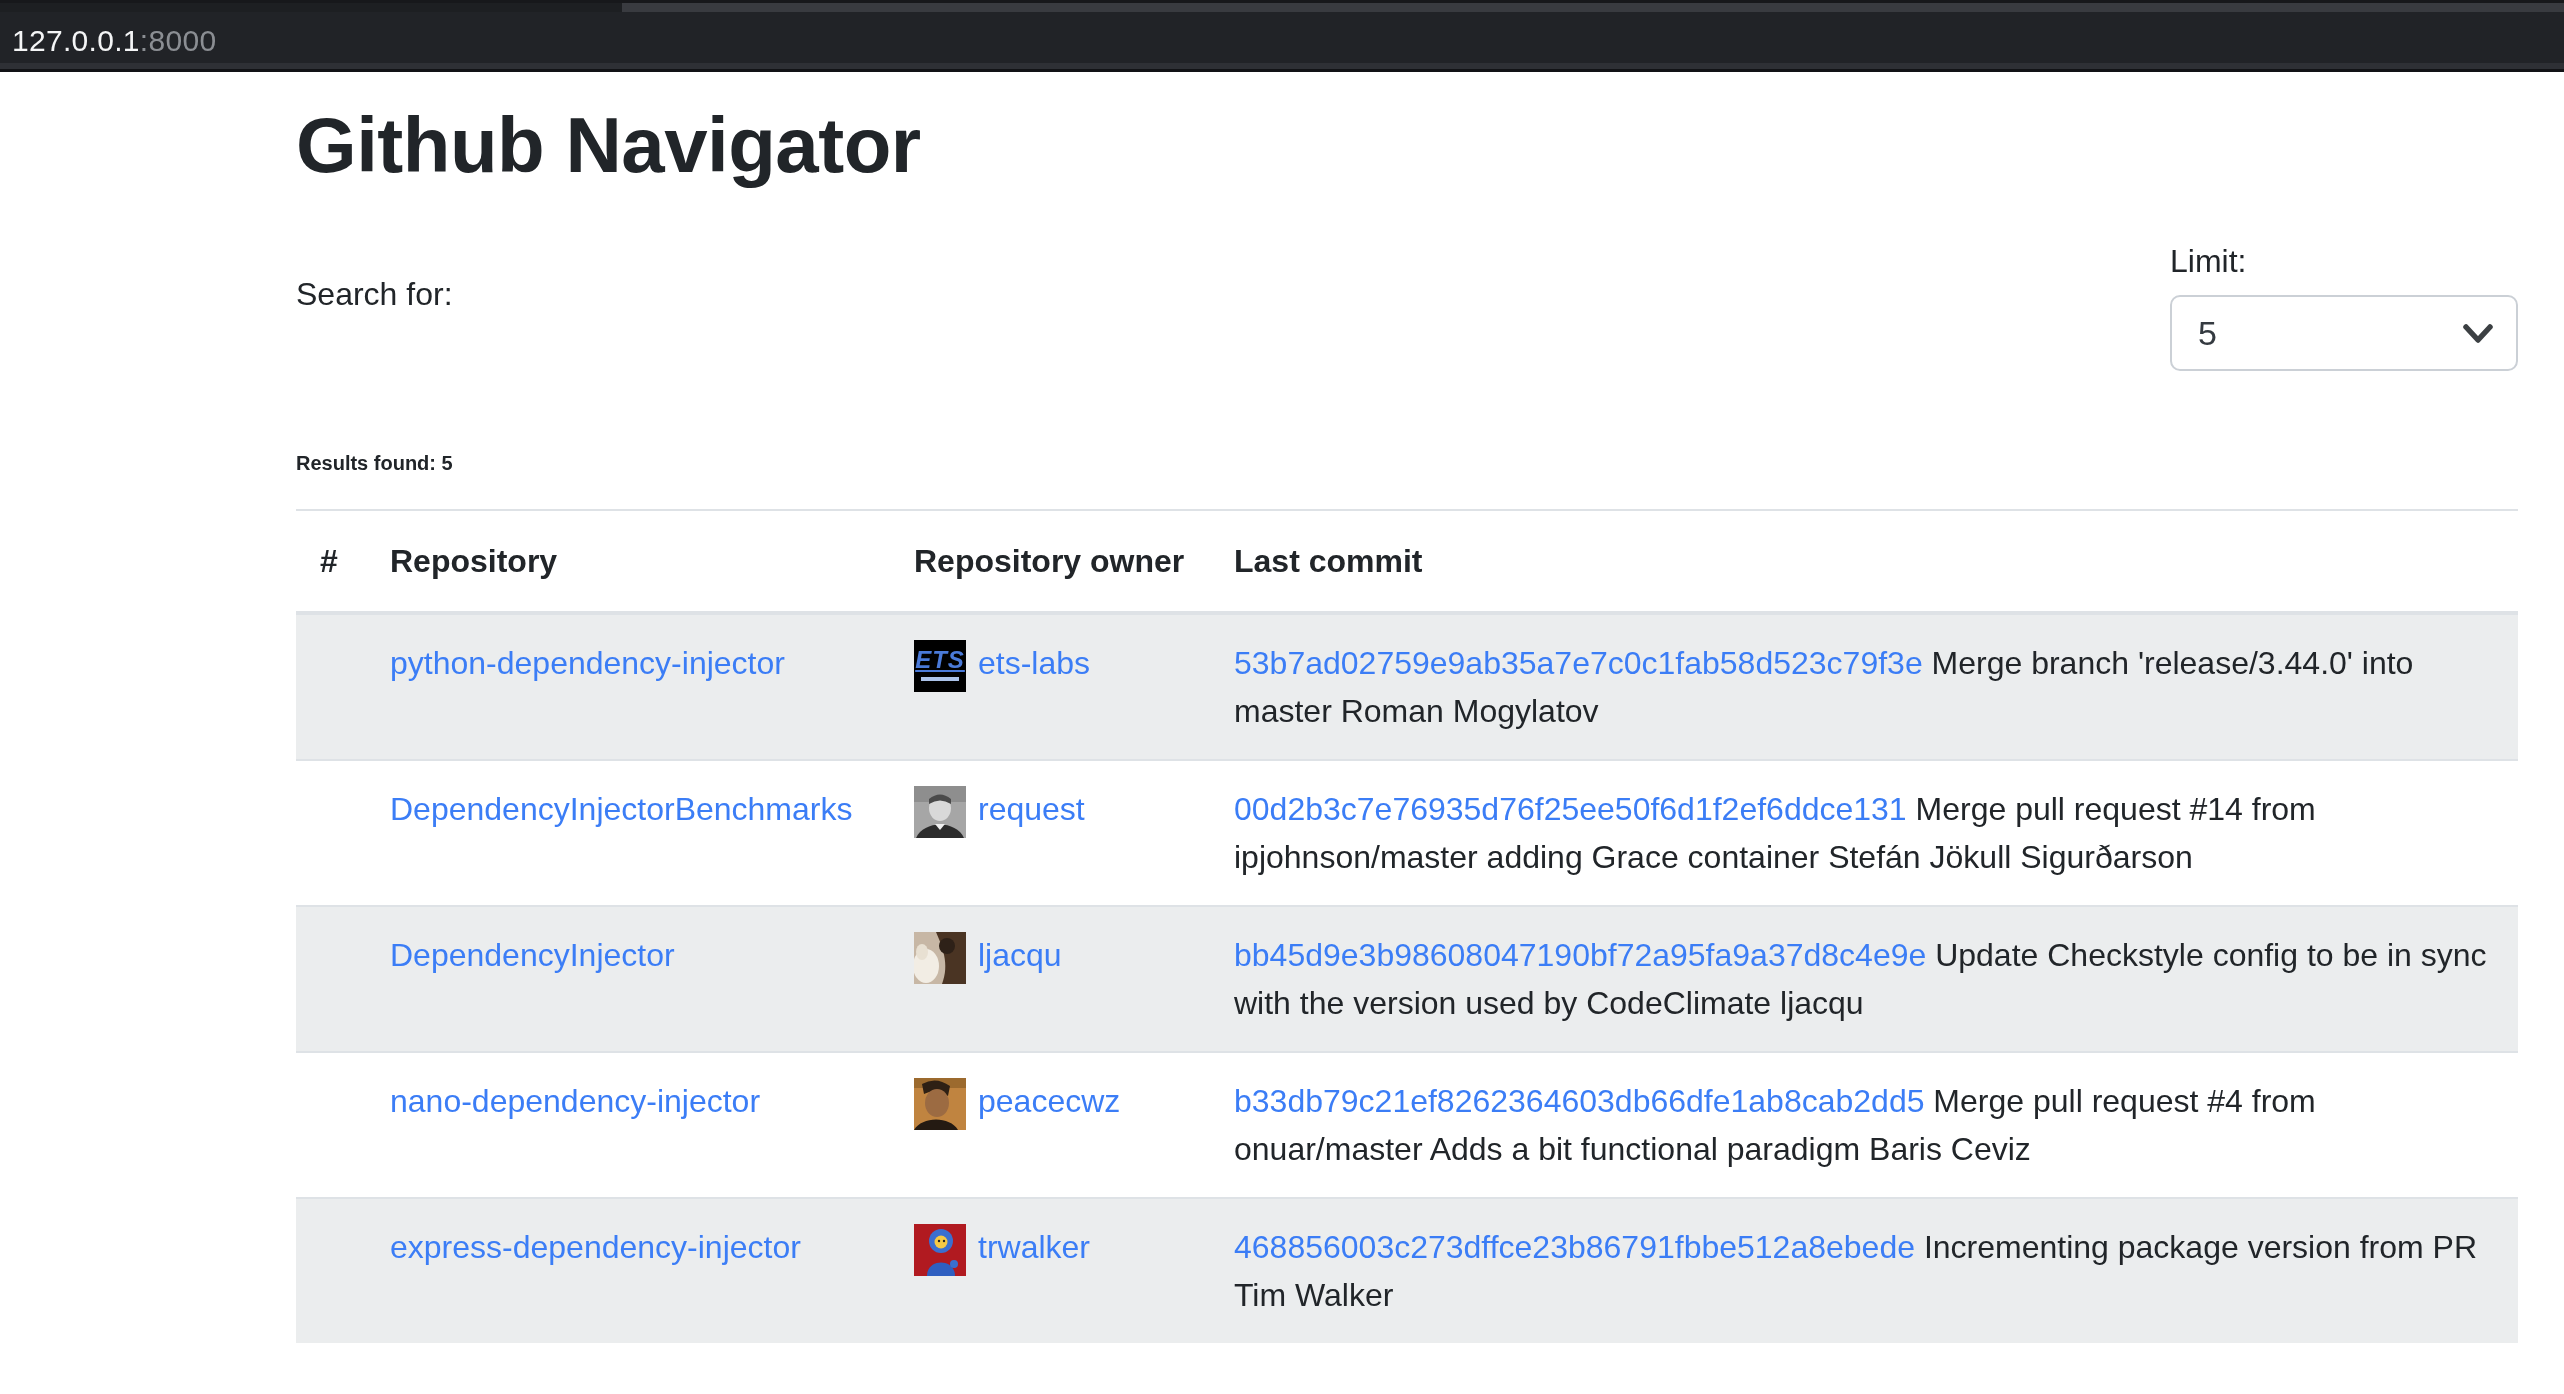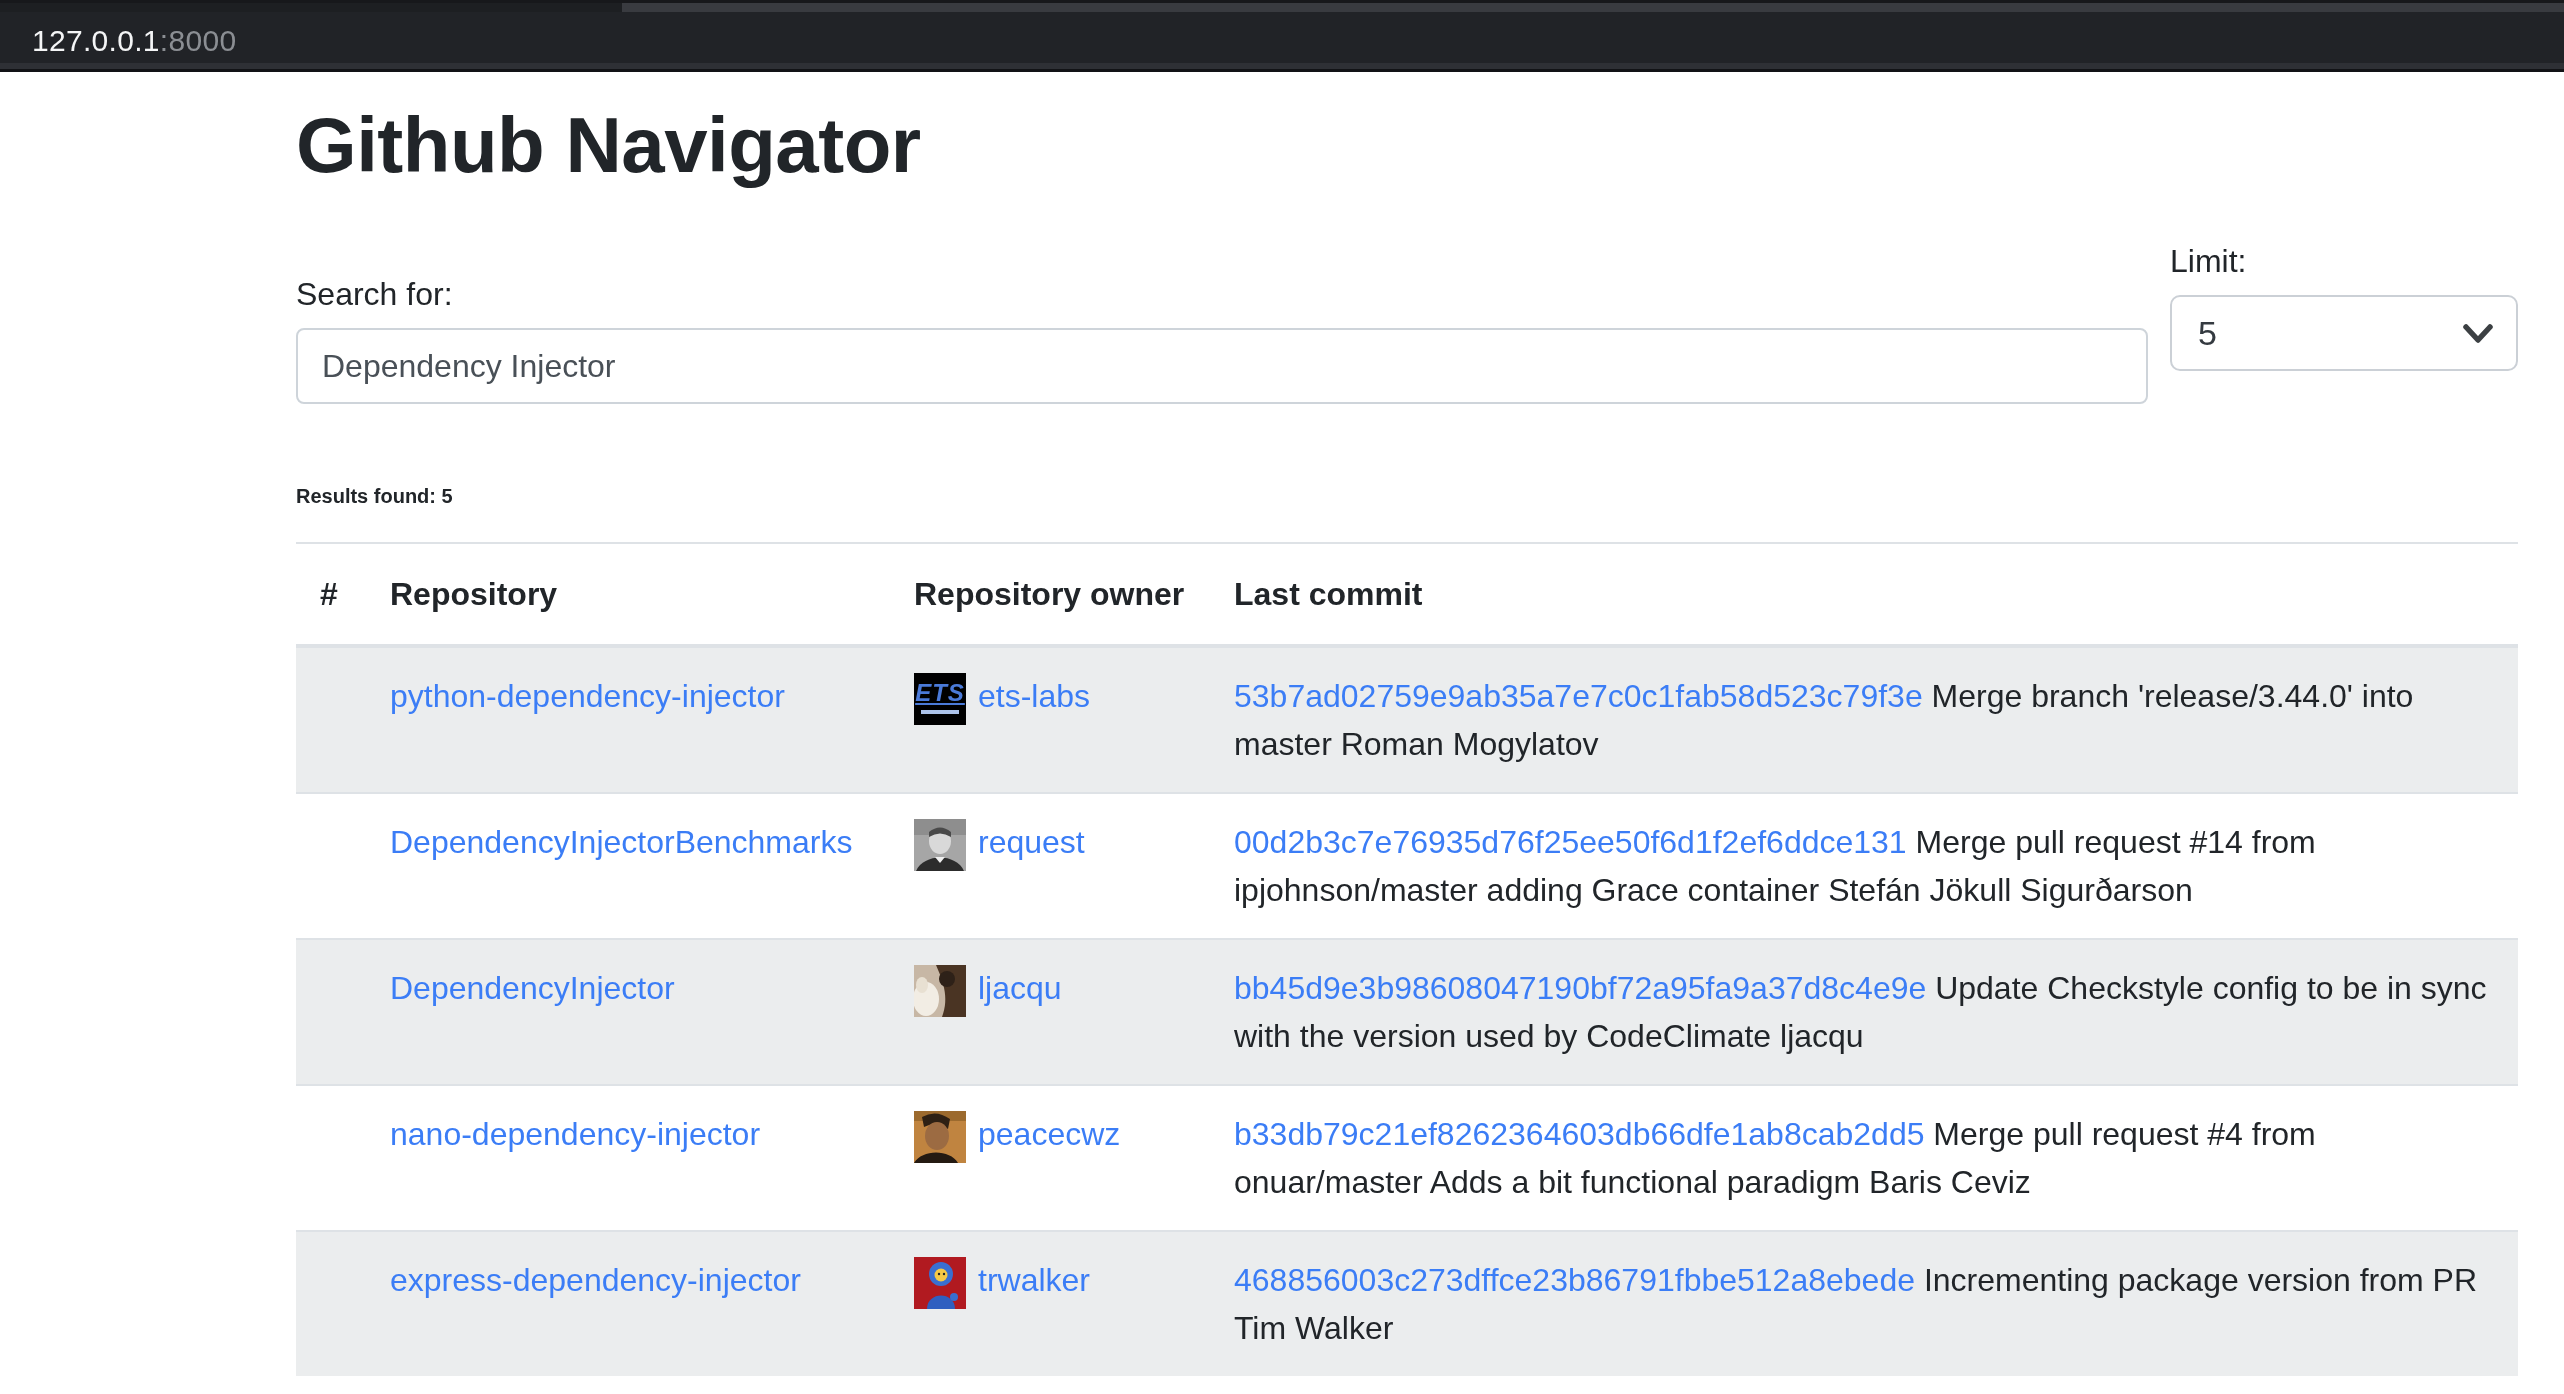--- a/index.html
+++ b/index.html
@@ -34,21 +34,21 @@
   .topbar .tabstrip{
     position:absolute; top:3px; left:0; right:0; height:9px; background:var(--tabstrip);
   }
   .topbar .active-tab{
     position:absolute; top:3px; left:0; width:622px; height:9px; background:var(--activetab);
   }
   .topbar .bottomstrip{
     position:absolute; bottom:0; left:0; right:0; height:6px; background:#2e3035;
   }
   .url{
-    position:absolute; left:32px; top:24px;
+    position:absolute; left:12px; top:24px;
     font-size:30px; line-height:34px; letter-spacing:0.3px;
     white-space:nowrap; cursor:text;
   }
   .url .host{ color:#f4f5f6; }
   .url .port{ color:#8b8e93; }
 
   
   .container{
     margin-left:296px;
     width:2222px;
@@ -196,21 +196,20 @@
   </div>
 </div>
 
 <div class="container">
 
   <h1 class="page-title">Github Navigator</h1>
 
   <div class="form-row">
     <div class="form-group search">
       <label class="form-label">Search for:</label>
-      <input class="form-control" type="text" value="Dependency Injector" style="">
     </div>
     <div class="form-group limit">
       <label class="form-label">Limit:</label>
       <div class="select-box">
         <span class="value">5</span>
         <svg class="chev" viewBox="0 0 32 20">
           <polyline points="4,3 16,16 28,3" fill="none" stroke="#3c4043" stroke-width="5.5" stroke-linecap="round" stroke-linejoin="round"></polyline>
         </svg>
       </div>
     </div>

